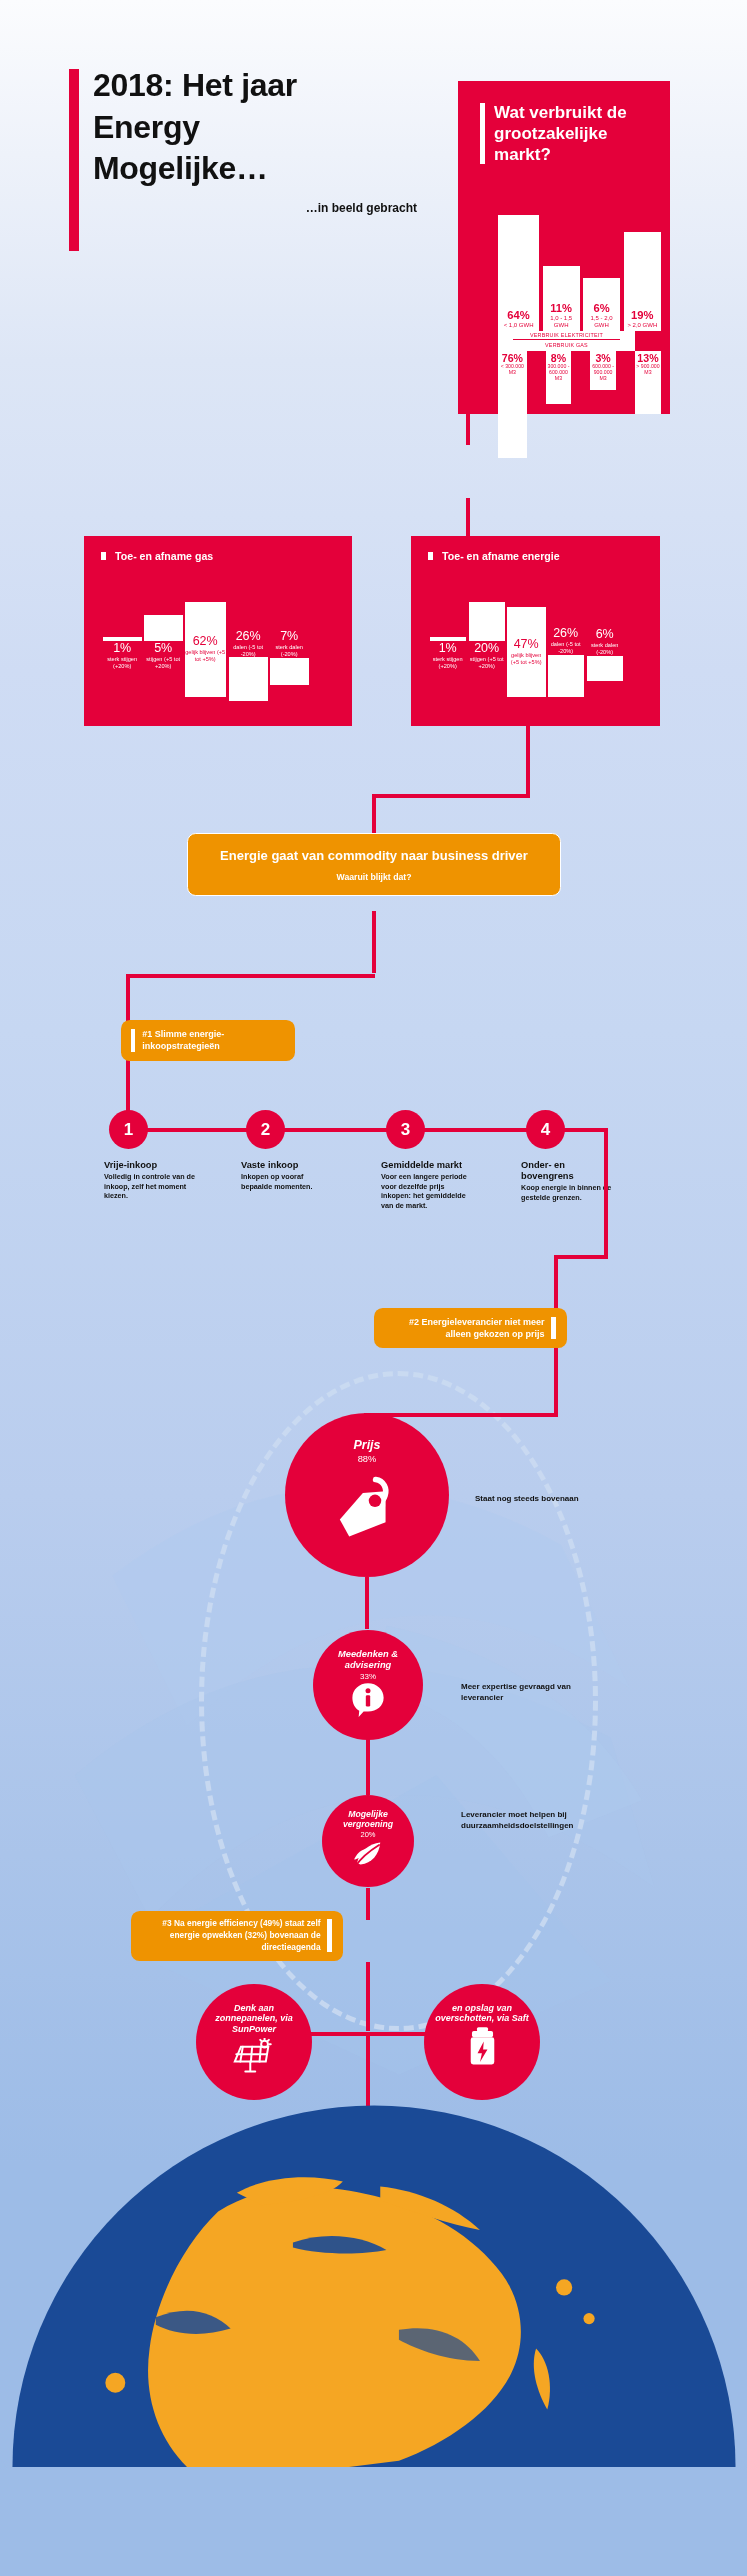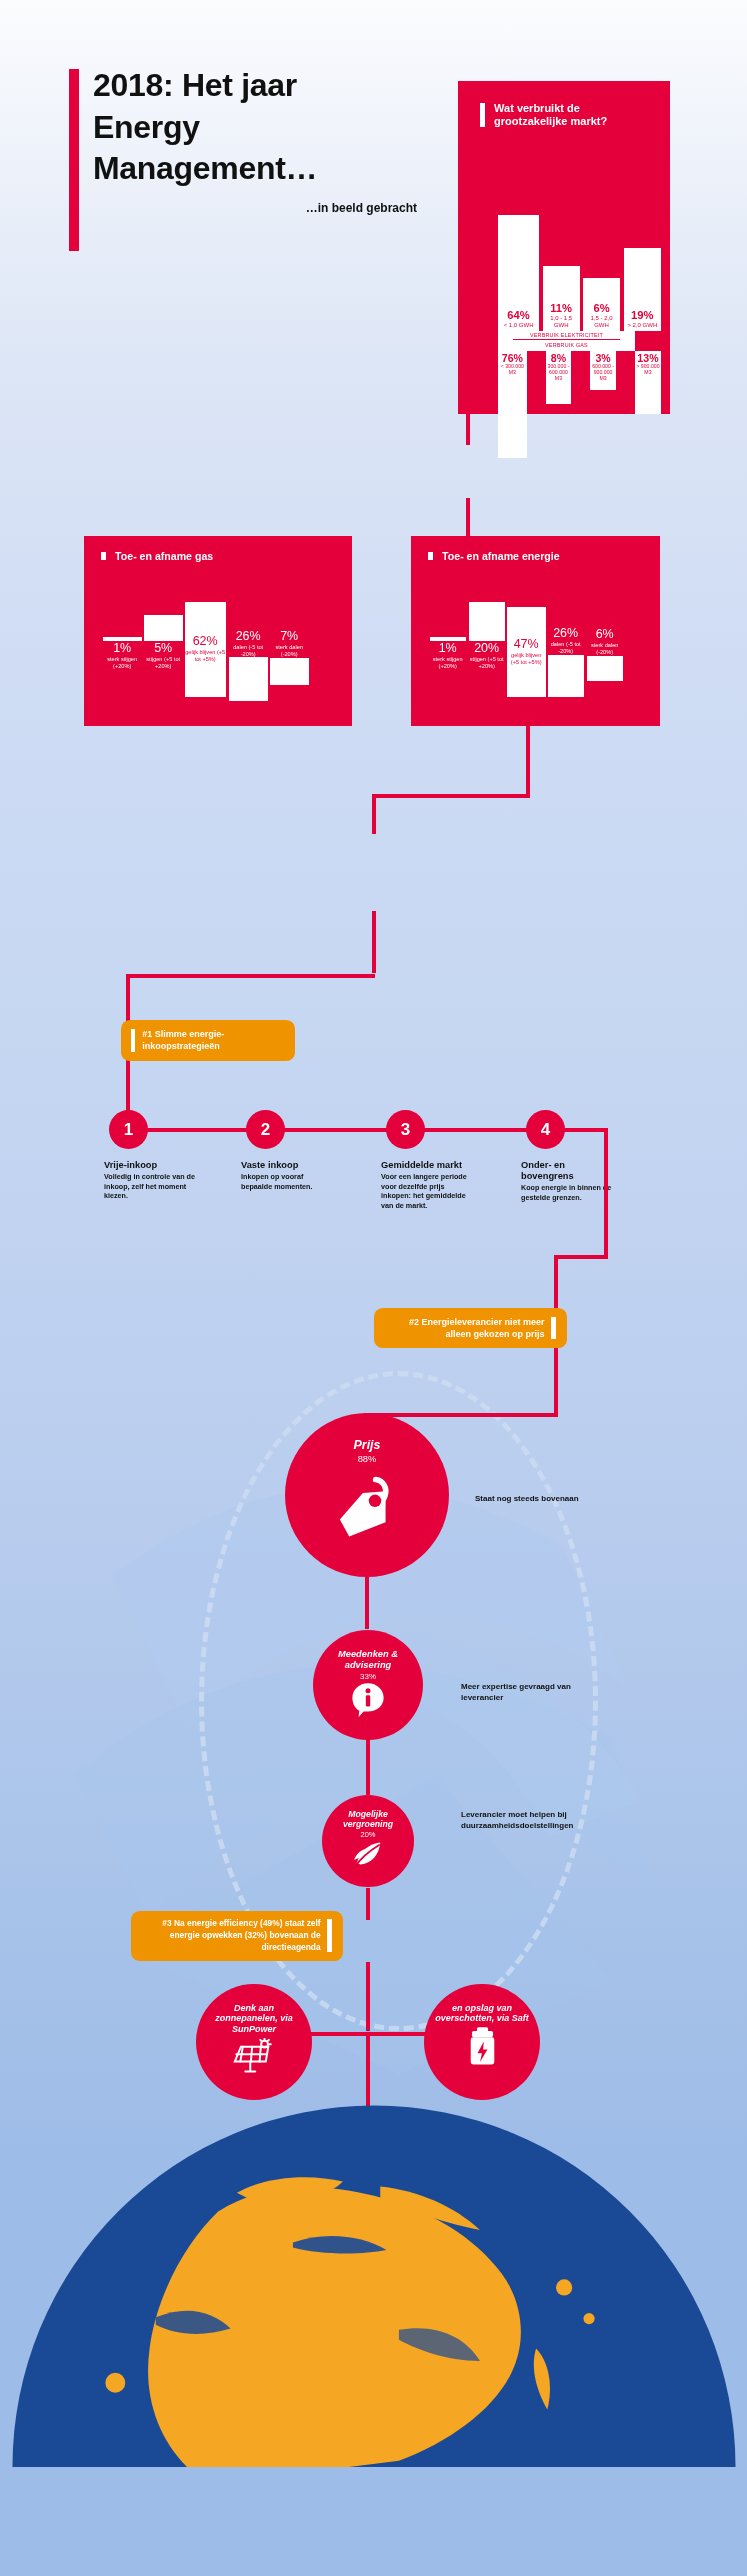--- a/index.html
+++ b/index.html
@@ -70,21 +70,21 @@
     width: 5px; height: calc(100% - 3.7px);
     background: #ffffff;
   }
 
   #consumption-card {
     left: 458px; top: 81px;
     width: 212px; height: 333px;
   }
   #consumption-card .card-head {
     margin: 20.6px 0 0 22.4px;
-    font-size: 11px; line-height: 1.25;
+    font-size: 17px; line-height: 1.25;
     width: 168px;
   }
 
   .bars-elec {
     position: absolute;
     left: 40px; top: 134px;
     width: 163px; height: 116px;
     display: flex; align-items: flex-end; gap: 3.7px;
   }
   .bar-elec { background:#ffffff; position: relative; }
@@ -231,21 +231,21 @@
     <path d="M620 460 Q 900 520 1030 740 L 880 800 Q 780 600 600 560 Z" fill="#aecaee" opacity="0.5"></path>
   </svg>
 
   <div class="dashed-ring" style="left:199px; top:1371px; width:399px; height:660px;"></div>
 
   <div class="title-block">
     <div class="title-bar"></div>
     <div class="title-text">
       <div>2018: Het jaar</div>
       <div>Energy</div>
-      <div>Management…</div>
+      <div>Mogelijke…</div>
     </div>
     <div class="subtitle-text">…in beeld gebracht</div>
   </div>
 
   <div class="card-red" id="consumption-card">
     <div class="card-head">Wat verbruikt de grootzakelijke markt?</div>
 
     <div class="bars-elec">
       <div class="bar-elec" style="height:116px;flex:1.12;">
         <div class="blabel">
@@ -258,21 +258,21 @@
           <div class="bpct">11%</div>
           <div class="brange">1,0 - 1,5 GWH</div>
         </div>
       </div>
       <div class="bar-elec" style="height:53px;flex:1;">
         <div class="blabel">
           <div class="bpct">6%</div>
           <div class="brange">1,5 - 2,0 GWH</div>
         </div>
       </div>
-      <div class="bar-elec" style="height:83px;flex:1.02;">
+      <div class="bar-elec" style="height:99px;flex:1.02;">
         <div class="blabel">
           <div class="bpct">19%</div>
           <div class="brange">&gt; 2,0 GWH</div>
         </div>
       </div>
     </div>
 
     <div class="divider-band">
       <div class="d1">VERBRUIK ELEKTRICITEIT</div>
       <div class="d2">VERBRUIK GAS</div>
@@ -403,20 +403,24 @@
         </div>
       </div>
 
     </div>
   </div>
 
   <div class="conn" style="left:526px; top:726px; width:3.7px; height:69px;"></div>
   <div class="conn" style="left:372px; top:794px; width:158px; height:3.7px;"></div>
   <div class="conn" style="left:372px; top:794px; width:3.7px; height:40px;"></div>
 
+  <div class="pill" id="pill-commodity">
+    <div class="l1">Energie gaat van commodity naar business driver</div>
+    <div class="l2">Waaruit blijkt dat?</div>
+  </div>
 
   <div class="conn" style="left:372px; top:911px; width:3.7px; height:62px;"></div>
   <div class="conn" style="left:126px; top:974px; width:249px; height:3.7px;"></div>
   <div class="conn" style="left:126px; top:974px; width:3.7px; height:137px;"></div>
 
   <div class="pill bar-left" id="pill-strategy">
     <div class="inner">#1 Slimme energie-inkoopstrategieën</div>
   </div>
 
   <div class="conn" style="left:128px; top:1128px; width:436px; height:3.7px;"></div>

